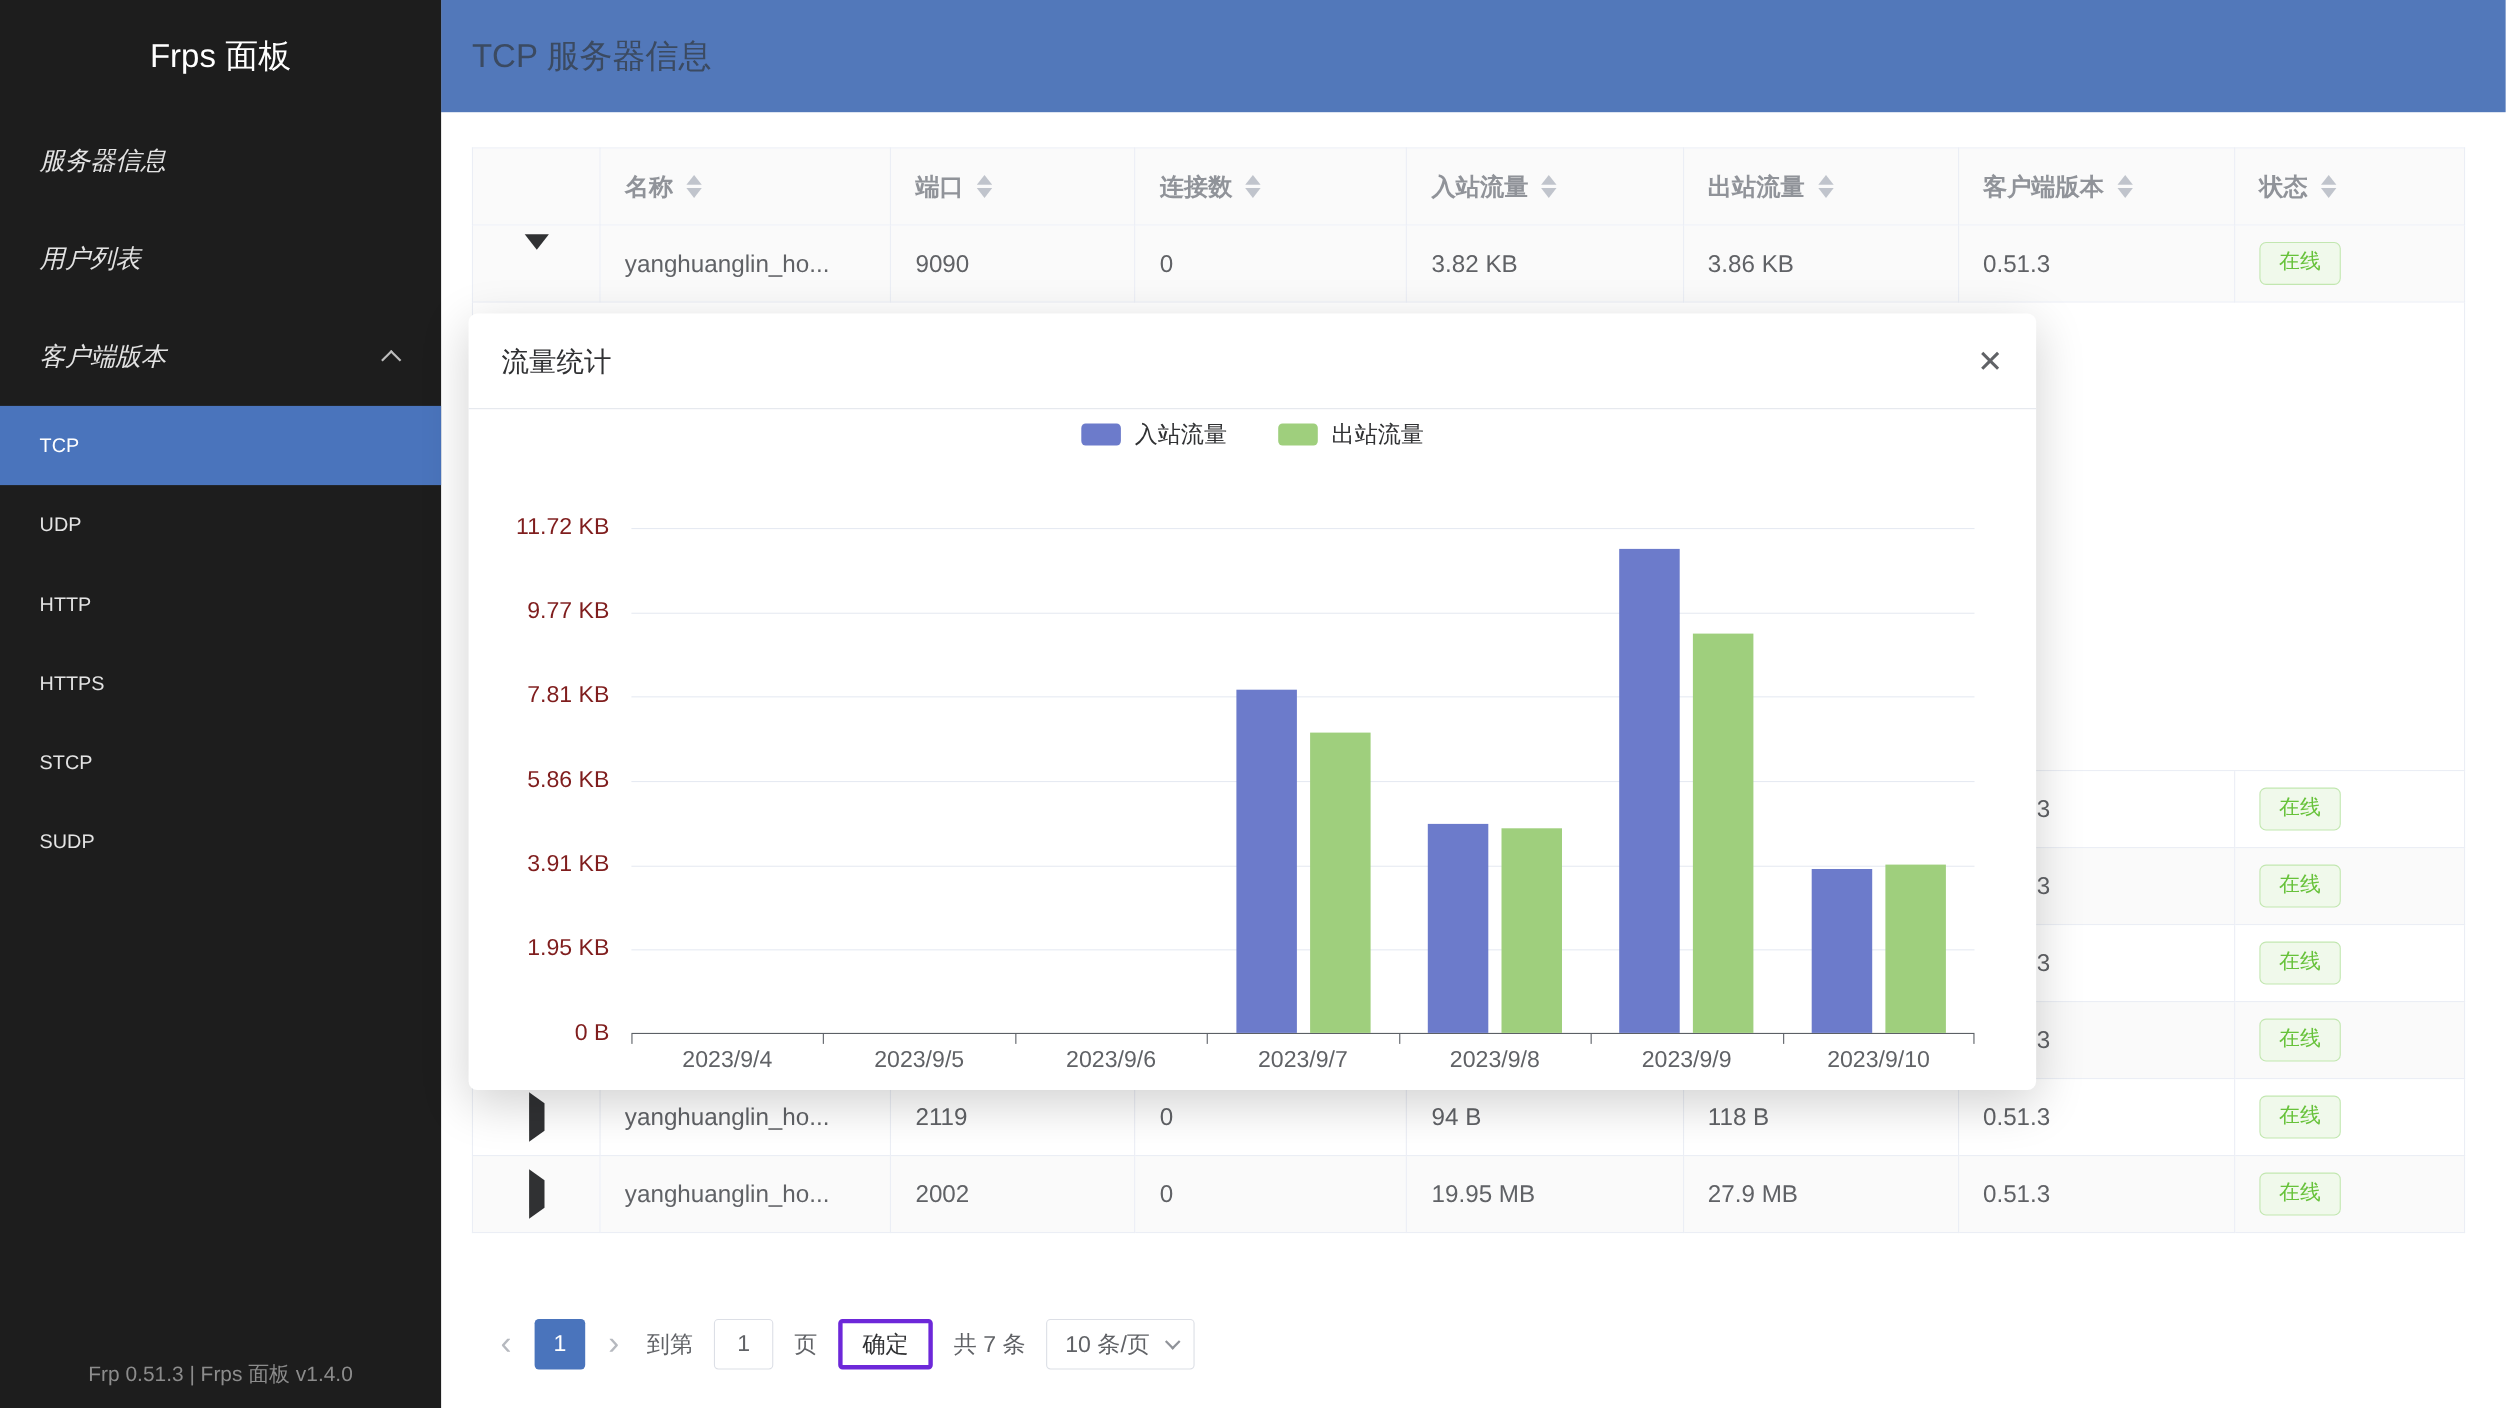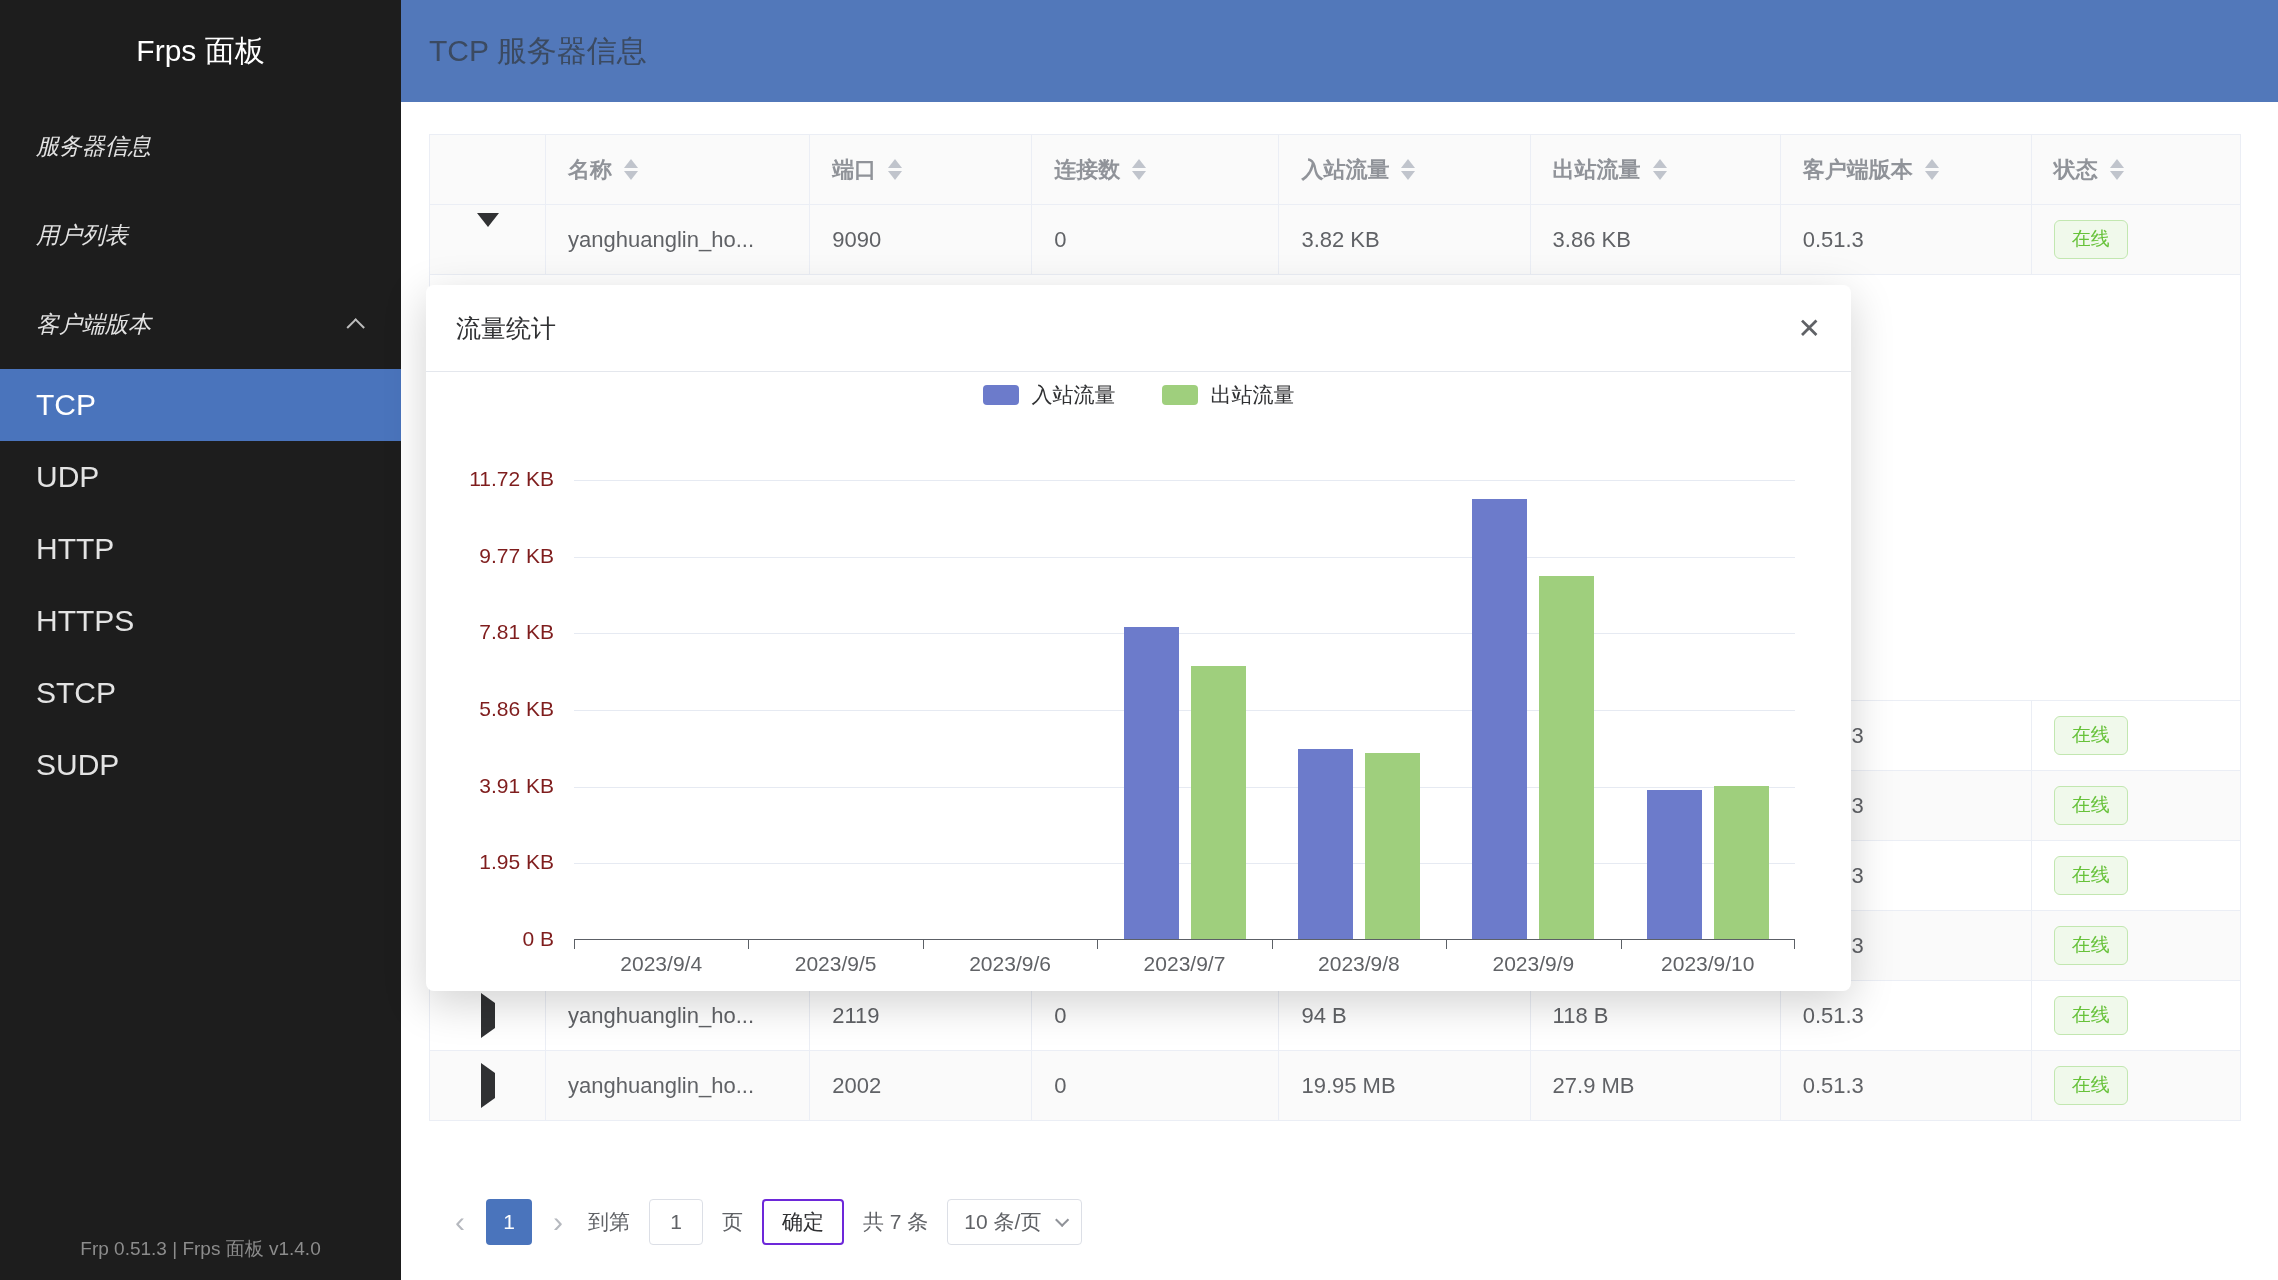--- a/index.html
+++ b/index.html
@@ -4,21 +4,21 @@
 <style>
   * { margin:0; padding:0; box-sizing:border-box; }
   html,body { width:2278px; height:1280px; }
   body { font-family:"Liberation Sans","DejaVu Sans",sans-serif; background:#ffffff; overflow:hidden; }
   .app { display:flex; width:2278px; height:1280px; }
 
   
   .sidebar { width:401px; background:#1d1d1d; position:relative; flex-shrink:0; }
   .sidebar-title { height:102px; display:flex; align-items:center; justify-content:center; color:#ffffff; font-size:30px; }
   .menu-item { height:89px; display:flex; align-items:center; justify-content:space-between; padding:0 36px; font-size:23px; color:#e3e3e3; cursor:pointer;font-style:italic; }
-  .submenu-item { height:72px; display:flex; align-items:center; padding:0 36px; font-size:30px; color:#e3e3e3; cursor:pointer; }
+  .submenu-item { height:72px; display:flex; align-items:center; padding:0 36px; font-size:18px; color:#e3e3e3; cursor:pointer; }
   .submenu-item.active { background:#4a74bc; color:#ffffff; }
   .chevron-up { width:13px; height:13px; border-left:2px solid #bdbdbd; border-top:2px solid #bdbdbd; transform:rotate(45deg) translateY(4px); }
   .sidebar-footer { position:absolute; bottom:18px; width:100%; text-align:center; color:#8c8c8c; font-size:19px; }
 
   
   .main { flex:1; display:flex; flex-direction:column; background:#ffffff; min-width:0; }
   .topbar { height:102px; background:#5278ba; display:flex; align-items:center; padding-left:28px; flex-shrink:0; }
   .topbar-title { font-size:30px; font-weight:normal; color:#3b4a61; }
   .content { flex:1; padding:32px 37px 0 28px; }
 
@@ -36,21 +36,21 @@
   .tri-down { width:0; height:0; border-left:11px solid transparent; border-right:11px solid transparent; border-top:14px solid #303133; margin:0 auto; }
   .tri-right { width:0; height:0; border-top:10px solid transparent; border-bottom:10px solid transparent; border-left:14px solid #303133; margin:0 auto; }
   .badge-online { display:inline-block; padding:7px 17px; font-size:19px; color:#67c23a; background:#f0f9eb; border:1px solid #c2e7b0; border-radius:6px; line-height:1.2; }
 
   
   .pagination { display:flex; align-items:center; margin:78px 0 0 20px; gap:15px; font-size:21px; color:#606266; padding-bottom:40px; }
   .page-chevron { font-size:30px; color:#b6b9bf; padding:0 6px; cursor:pointer; line-height:1; }
   .page-num { width:46px; height:46px; background:#4a74bc; color:#ffffff; display:flex; align-items:center; justify-content:center; border-radius:4px; cursor:pointer; }
   .pg-text { margin:0 4px; }
   .goto-input { width:54px; height:46px; border:1px solid #dcdfe6; border-radius:4px; text-align:center; font-size:21px; color:#606266; font-family:inherit; }
-  .confirm-btn { height:46px; padding:0 18px; border:2px solid #6d28d9; border-radius:4px; background:#ffffff; font-size:21px; color:#303133; font-family:inherit; cursor:pointer; }
+  .confirm-btn { height:46px; padding:0 18px; border:4px solid #6d28d9; border-radius:4px; background:#ffffff; font-size:21px; color:#303133; font-family:inherit; cursor:pointer; }
   .size-select { height:46px; padding:0 16px; border:1px solid #dcdfe6; border-radius:4px; display:flex; align-items:center; gap:14px; cursor:pointer; color:#606266; }
   .chevron-down { width:10px; height:10px; border-right:2px solid #909399; border-bottom:2px solid #909399; transform:rotate(45deg) translateY(-3px); }
 
   
   .modal { position:fixed; left:426px; top:285px; width:1425px; height:706px; background:#ffffff; border-radius:8px; box-shadow:0 12px 44px rgba(0,0,0,0.18); z-index:10; }
   .modal-header { height:87px; display:flex; align-items:center; justify-content:space-between; padding:0 30px; border-bottom:1px solid #e4e7ed; }
   .modal-title { font-size:25px; color:#303133; }
   .modal-close { font-size:28px; color:#606266; background:none; border:none; cursor:pointer; font-family:inherit; }
   .legend { position:absolute; top:96px; left:0; width:100%; display:flex; justify-content:center; align-items:center; gap:46px; }
   .legend-item { display:flex; align-items:center; gap:13px; font-size:21px; color:#303133; }

